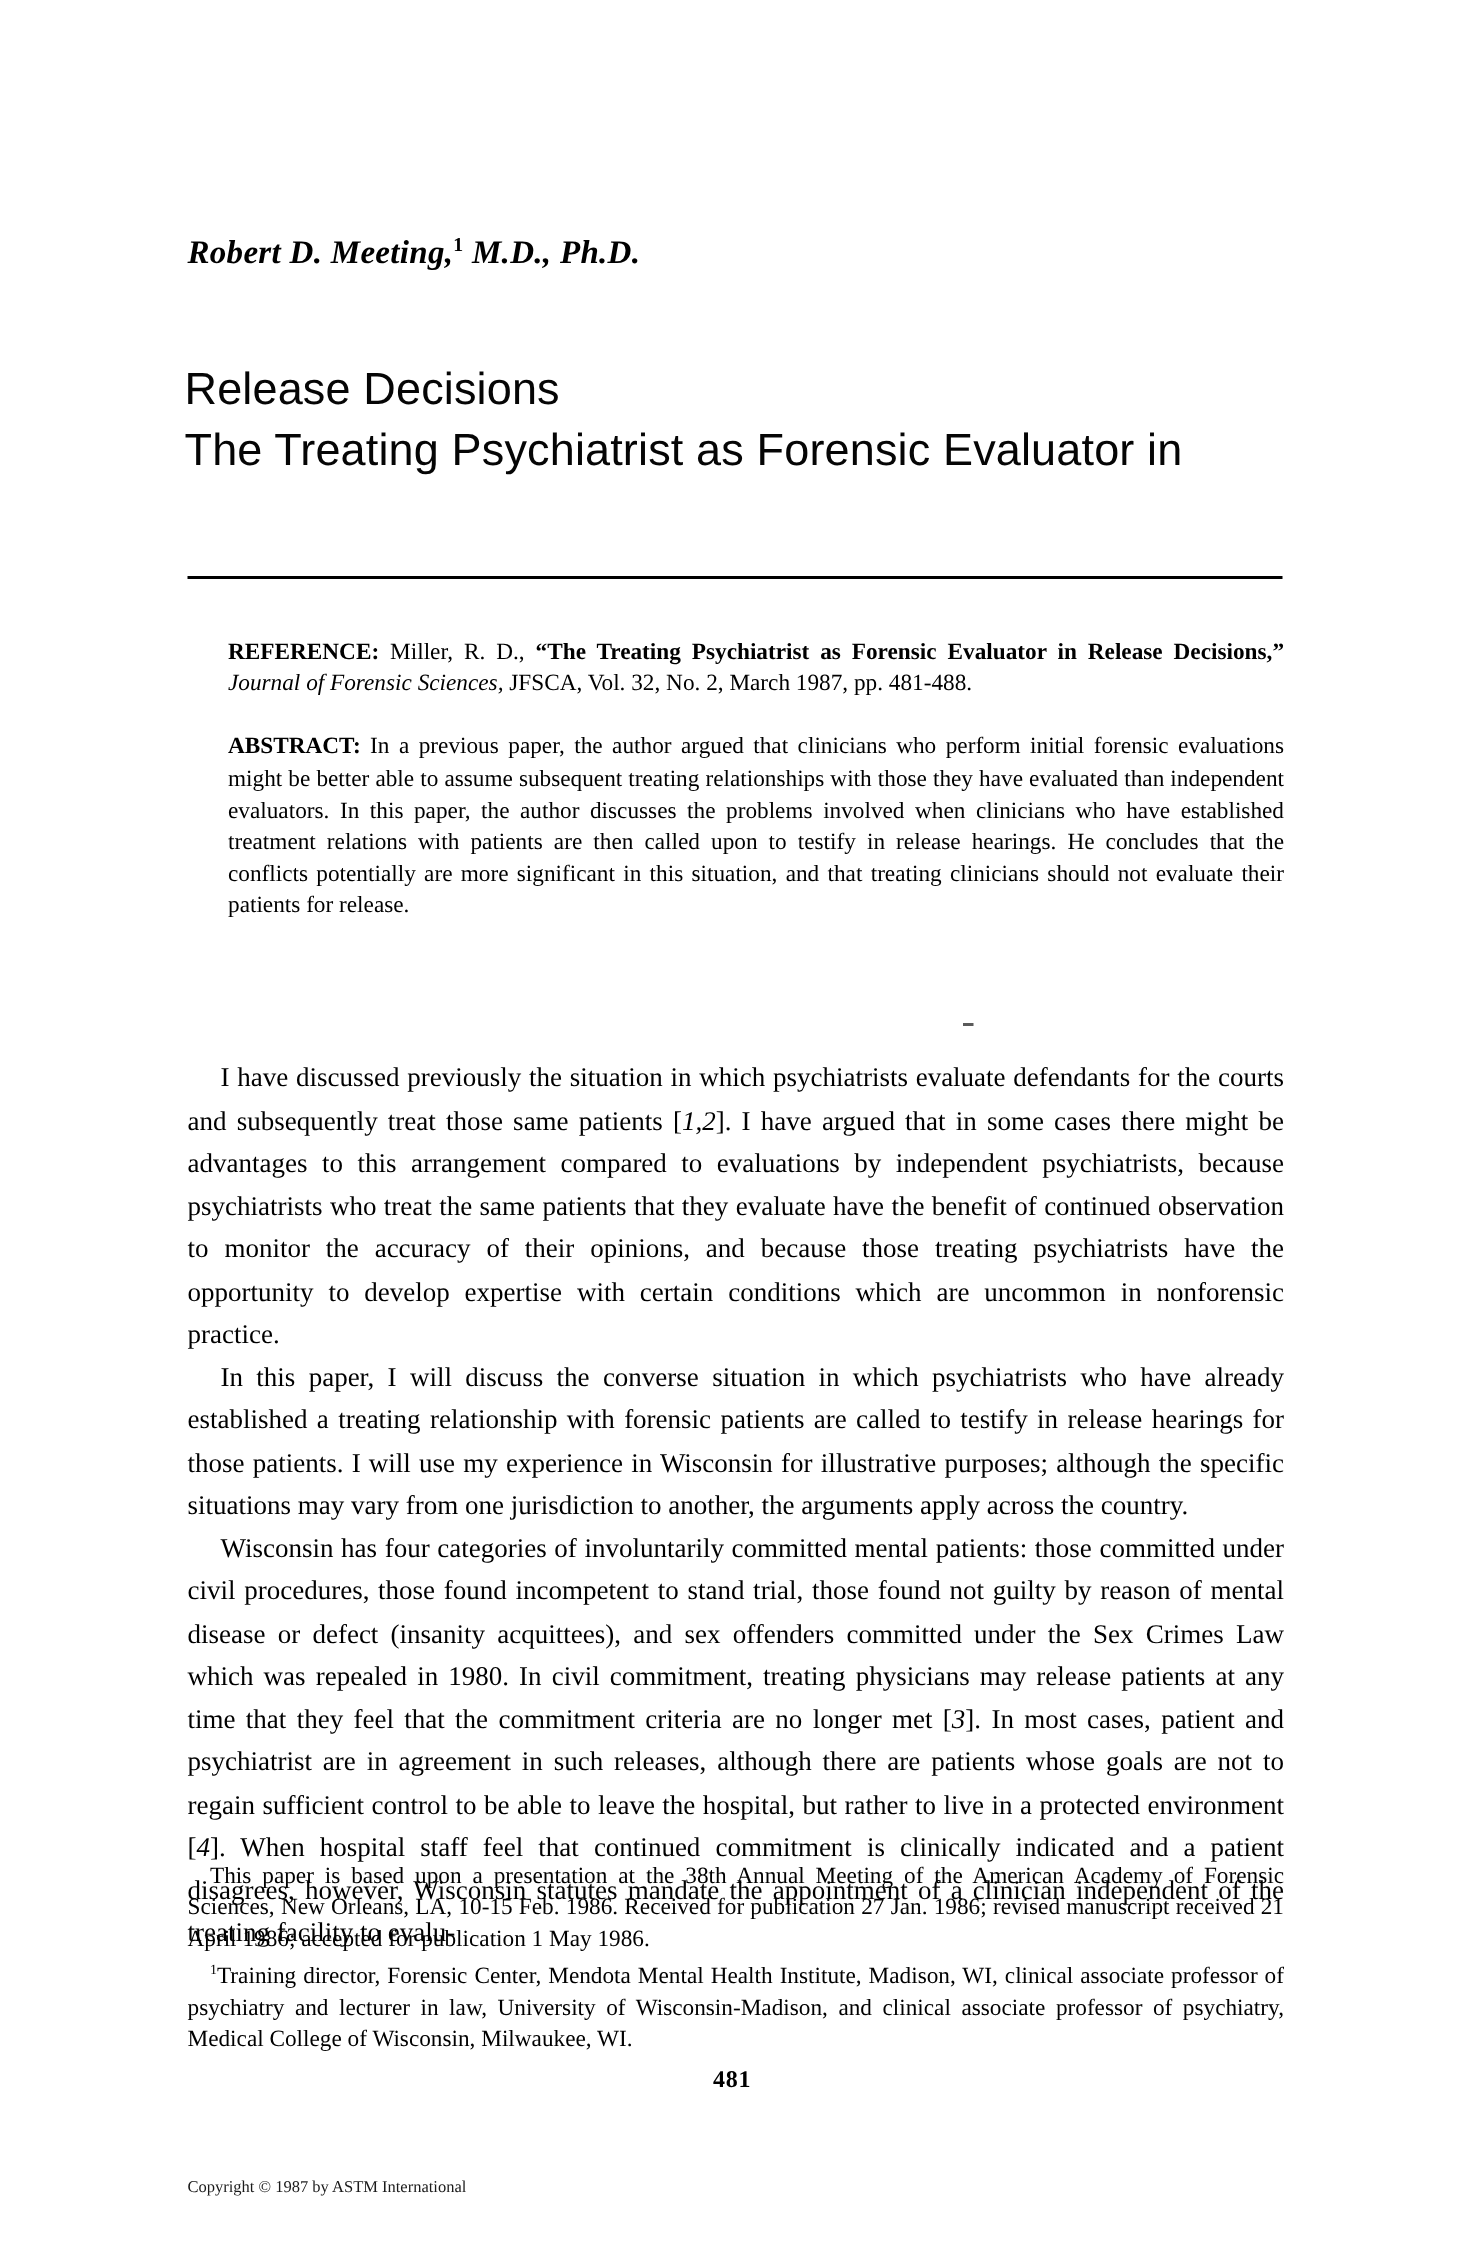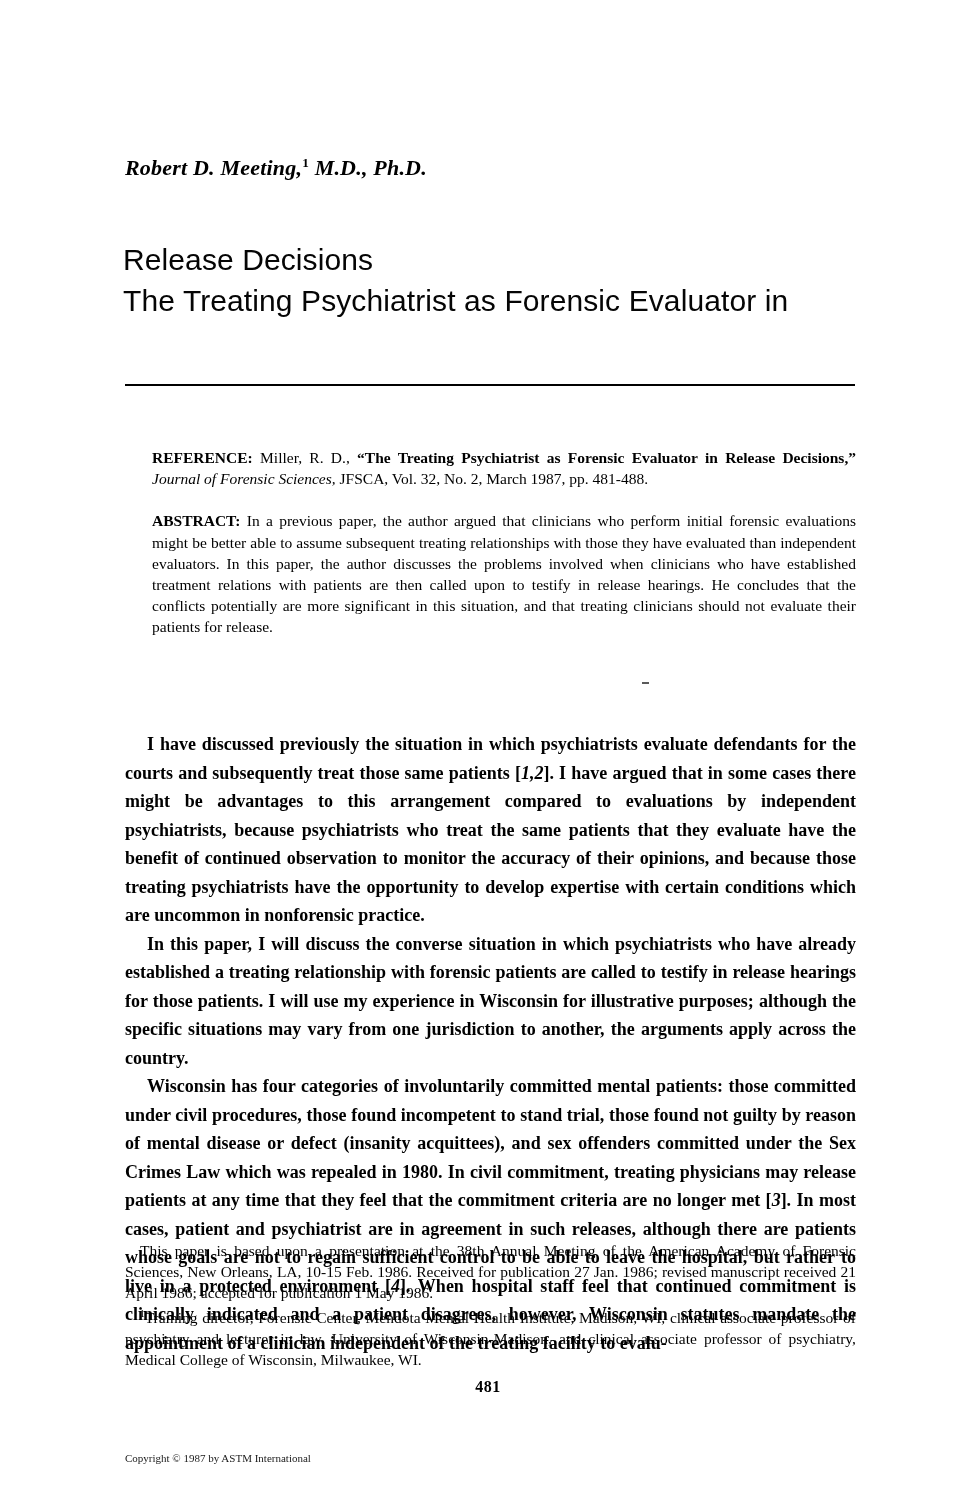--- a/index.html
+++ b/index.html
@@ -21,34 +21,34 @@
     position:absolute; left:123px; top:239px;
     font-family:"Liberation Sans", sans-serif;
     font-size:30px; line-height:41px; font-weight:400;
     color:#050505; letter-spacing:0.1px;
   }
   .head-rule {
     position:absolute; left:125px; top:384px;
     width:730px; height:2px; background:#000;
   }
   .front-matter {
-    position:absolute; left:152px; top:447px; width:704px;
+    position:absolute; left:152px; top:424px; width:704px;
     font-size:15.5px; line-height:21.2px; text-align:justify;
   }
   .front-matter p { margin:0; }
   .front-matter .reference-par { margin-bottom:21px; }
   .front-matter .abstract-par  { margin-bottom:20px; }
   .front-matter b { font-weight:bold; }
   .stray-mark {
     position:absolute; left:642px; top:682px;
     width:7px; height:2px; background:#5a5a5a;
   }
   .body-text {
-    position:absolute; left:125px; top:730px; width:731px;
-    font-size:18px; line-height:28.5px; text-align:justify;font-weight:bold;
+    position:absolute; left:125px; top:704px; width:731px;
+    font-size:18px; line-height:28.5px; text-align:justify;
   }
   .body-text p { margin:0; text-indent:22px; }
   .body-text i { font-style:italic; }
   .footnotes {
     position:absolute; left:125px; top:1240px; width:731px;
     font-size:15.5px; line-height:21.2px; text-align:justify;
   }
   .footnotes p { margin:0; text-indent:15px; }
   .footnotes sup { font-size:60%; }
   .page-number {

